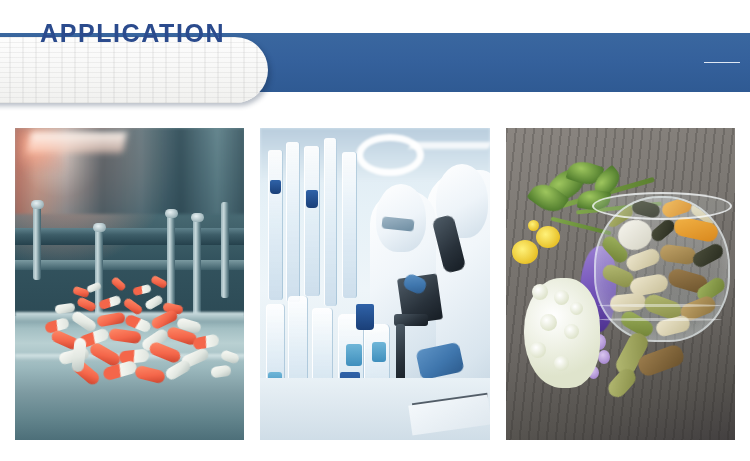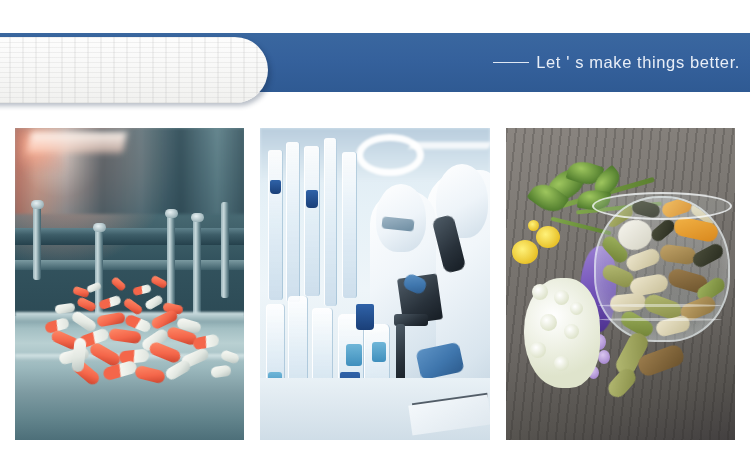--- a/index.html
+++ b/index.html
@@ -367,24 +367,24 @@
 </style>
 </head>
 <body>
 
 <div class="banner">
 
   <div class="banner-bar"></div>
 
   <div class="banner-tagline">
     <span class="tagline-rule"></span>
-    <span>Let ' s make things better.</span>
   </div>
 
   <div class="title-pill"></div>
+  <div class="title-text">APPLICATION</div>
 </div>
 
 <div class="gallery">
 
   <div class="photo">
     <div class="photo-inner">
       <div class="p1-bg"></div>
       <div class="p1-topmachine"></div>
       <div class="p1-lamp2"></div>
       <div class="p1-lamp"></div>

